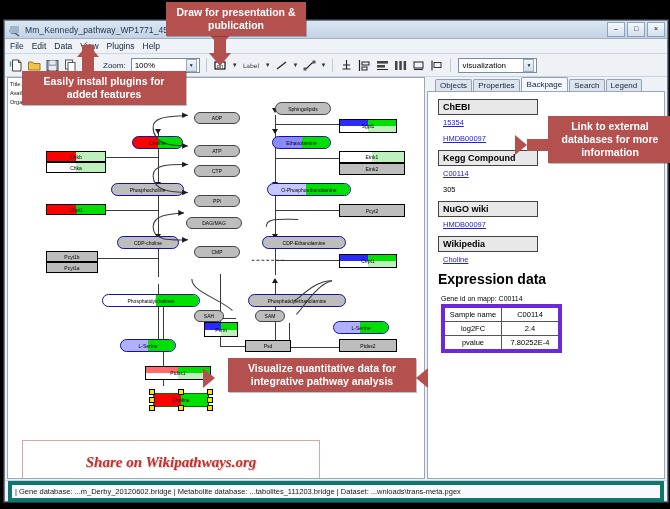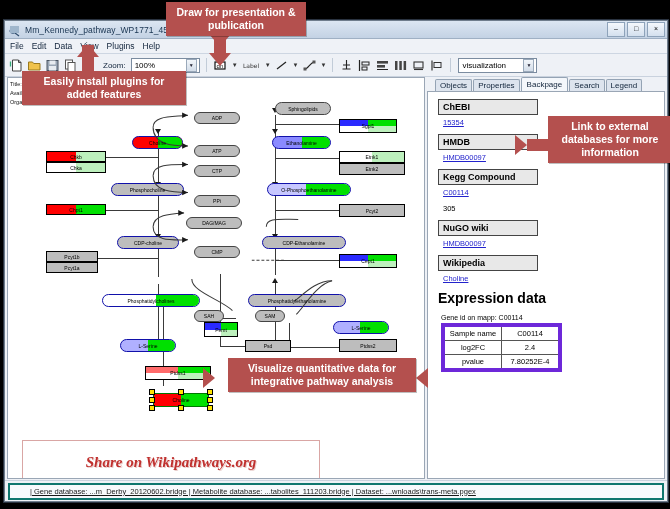--- a/index.html
+++ b/index.html
@@ -34,22 +34,22 @@
         display:flex;align-items:center;justify-content:center;font-size:5px;color:#223;}
   .dd{font-size:6px;color:#333;margin-left:1px;}
 
   
   .body{position:absolute;left:0;top:54px;right:0;bottom:22px;display:flex;}
   .canvaswrap{position:relative;flex:1;background:#fff;border:1px solid #9aa6b5;margin:2px 0 0 2px;overflow:hidden;}
   .sidewrap{width:238px;margin:2px 2px 0 2px;position:relative;display:flex;flex-direction:column;}
 
   .statusbar{position:absolute;left:0;right:0;bottom:0;height:20px;background:#eef1f6;border-top:1px solid #c9d2de;
              display:flex;align-items:center;}
-  .statusinner{margin:0 3px;flex:1;height:13px;border:2px solid #0f766e;background:#f7f9fc;
-               font-size:7.5px;color:#1a1a1a;display:flex;align-items:center;padding-left:20px;white-space:nowrap;text-decoration:underline;}
+  .statusinner{margin:0 3px;flex:1;height:13px;border:4px solid #0f766e;background:#f7f9fc;
+               font-size:7.5px;color:#1a1a1a;display:flex;align-items:center;padding-left:3px;white-space:nowrap;}
 
   
   .tabs{display:flex;align-items:flex-end;height:14px;gap:1px;padding-left:8px;}
   .tab{font-size:8px;padding:1px 4px;border:1px solid #94a3b4;border-bottom:none;background:#dde4ee;color:#11243b;
        border-radius:2px 2px 0 0;}
   .tab.active{background:#f4f7fb;font-weight:normal;padding:2px 5px;}
   .sidepanel{flex:1;background:#fff;border:1px solid #9aa6b5;overflow:hidden;position:relative;padding:7px 0 0 10px;}
   .dbbox{width:90px;border:1px solid #444;background:#e8e8e8;font-size:9px;font-weight:bold;color:#000;
          padding:2px 4px;margin-bottom:3px;}
   .dblink{font-size:7.5px;color:#2222cc;text-decoration:underline;margin:0 0 7px 5px;display:block;}
@@ -482,21 +482,20 @@
           <div class="tab">Properties</div>
           <div class="tab active">Backpage</div>
           <div class="tab">Search</div>
           <div class="tab">Legend</div>
         </div>
 
         <div class="sidepanel">
           <div class="dbbox">ChEBI</div>
           <a class="dblink">15354</a>
 
-          <div class="dbbox">HMDB</div>
           <a class="dblink">HMDB00097</a>
 
           <div class="dbbox">Kegg Compound</div>
           <a class="dblink">C00114</a>
 
           <span class="dbplain">305</span>
 
           <div class="dbbox">NuGO wiki</div>
           <a class="dblink">HMDB00097</a>
 

